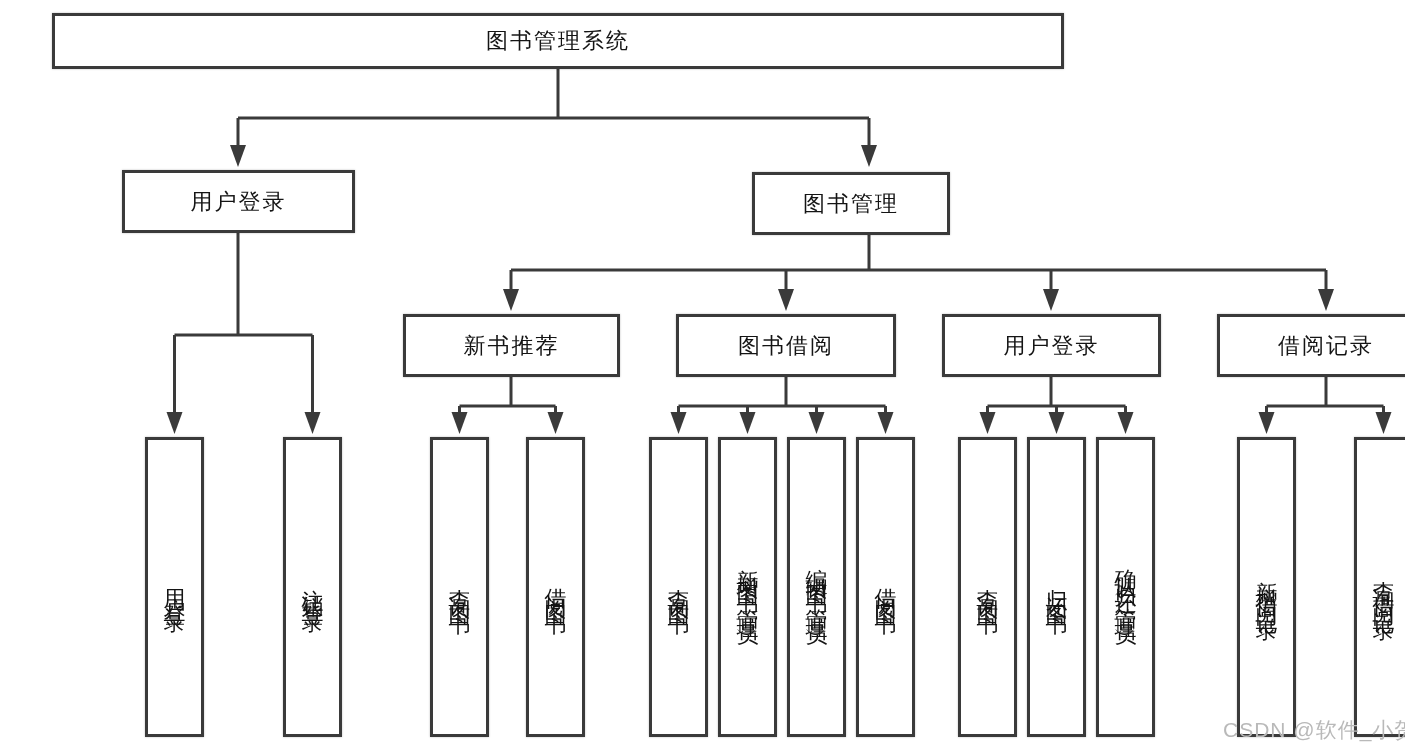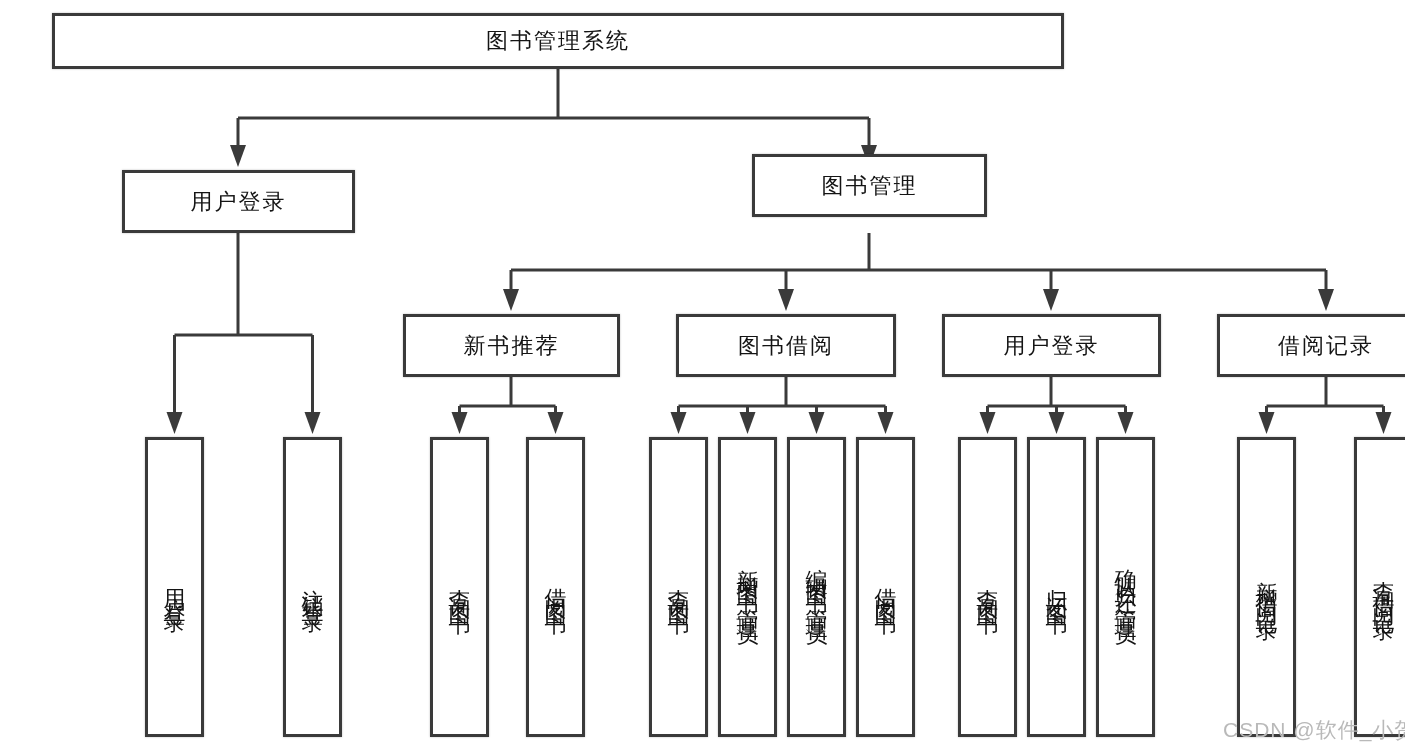--- a/index.html
+++ b/index.html
@@ -20,21 +20,21 @@
   }
   .hbox { z-index:2; }
   .vbox { width:59px; height:300px; top:437px; z-index:2; letter-spacing:0; }
   .vbox span {
     writing-mode:vertical-rl; text-orientation:mixed;
     letter-spacing:8px; font-size:22px; line-height:1;
   }
   
   .n-root    { left:12px;  top:13px;  width:1012px; height:56px; }
   .n-login   { left:82px;  top:170px; width:233px;  height:63px; }
-  .n-mgmt    { left:712px; top:154px; width:235px;  height:63px; }
+  .n-mgmt    { left:712px; top:172px; width:198px;  height:63px; }
   .n-newbook { left:363px; top:314px; width:217px;  height:63px; }
   .n-borrow  { left:636px; top:314px; width:220px;  height:63px; }
   .n-current { left:902px; top:314px; width:219px;  height:63px; }
   .n-records { left:1177px;top:314px; width:218px;  height:63px; }
   
   .l-1  { left:105px; }
   .l-2  { left:243px; }
   .l-3  { left:390px; }
   .l-4  { left:486px; }
   .l-5  { left:609px; }

